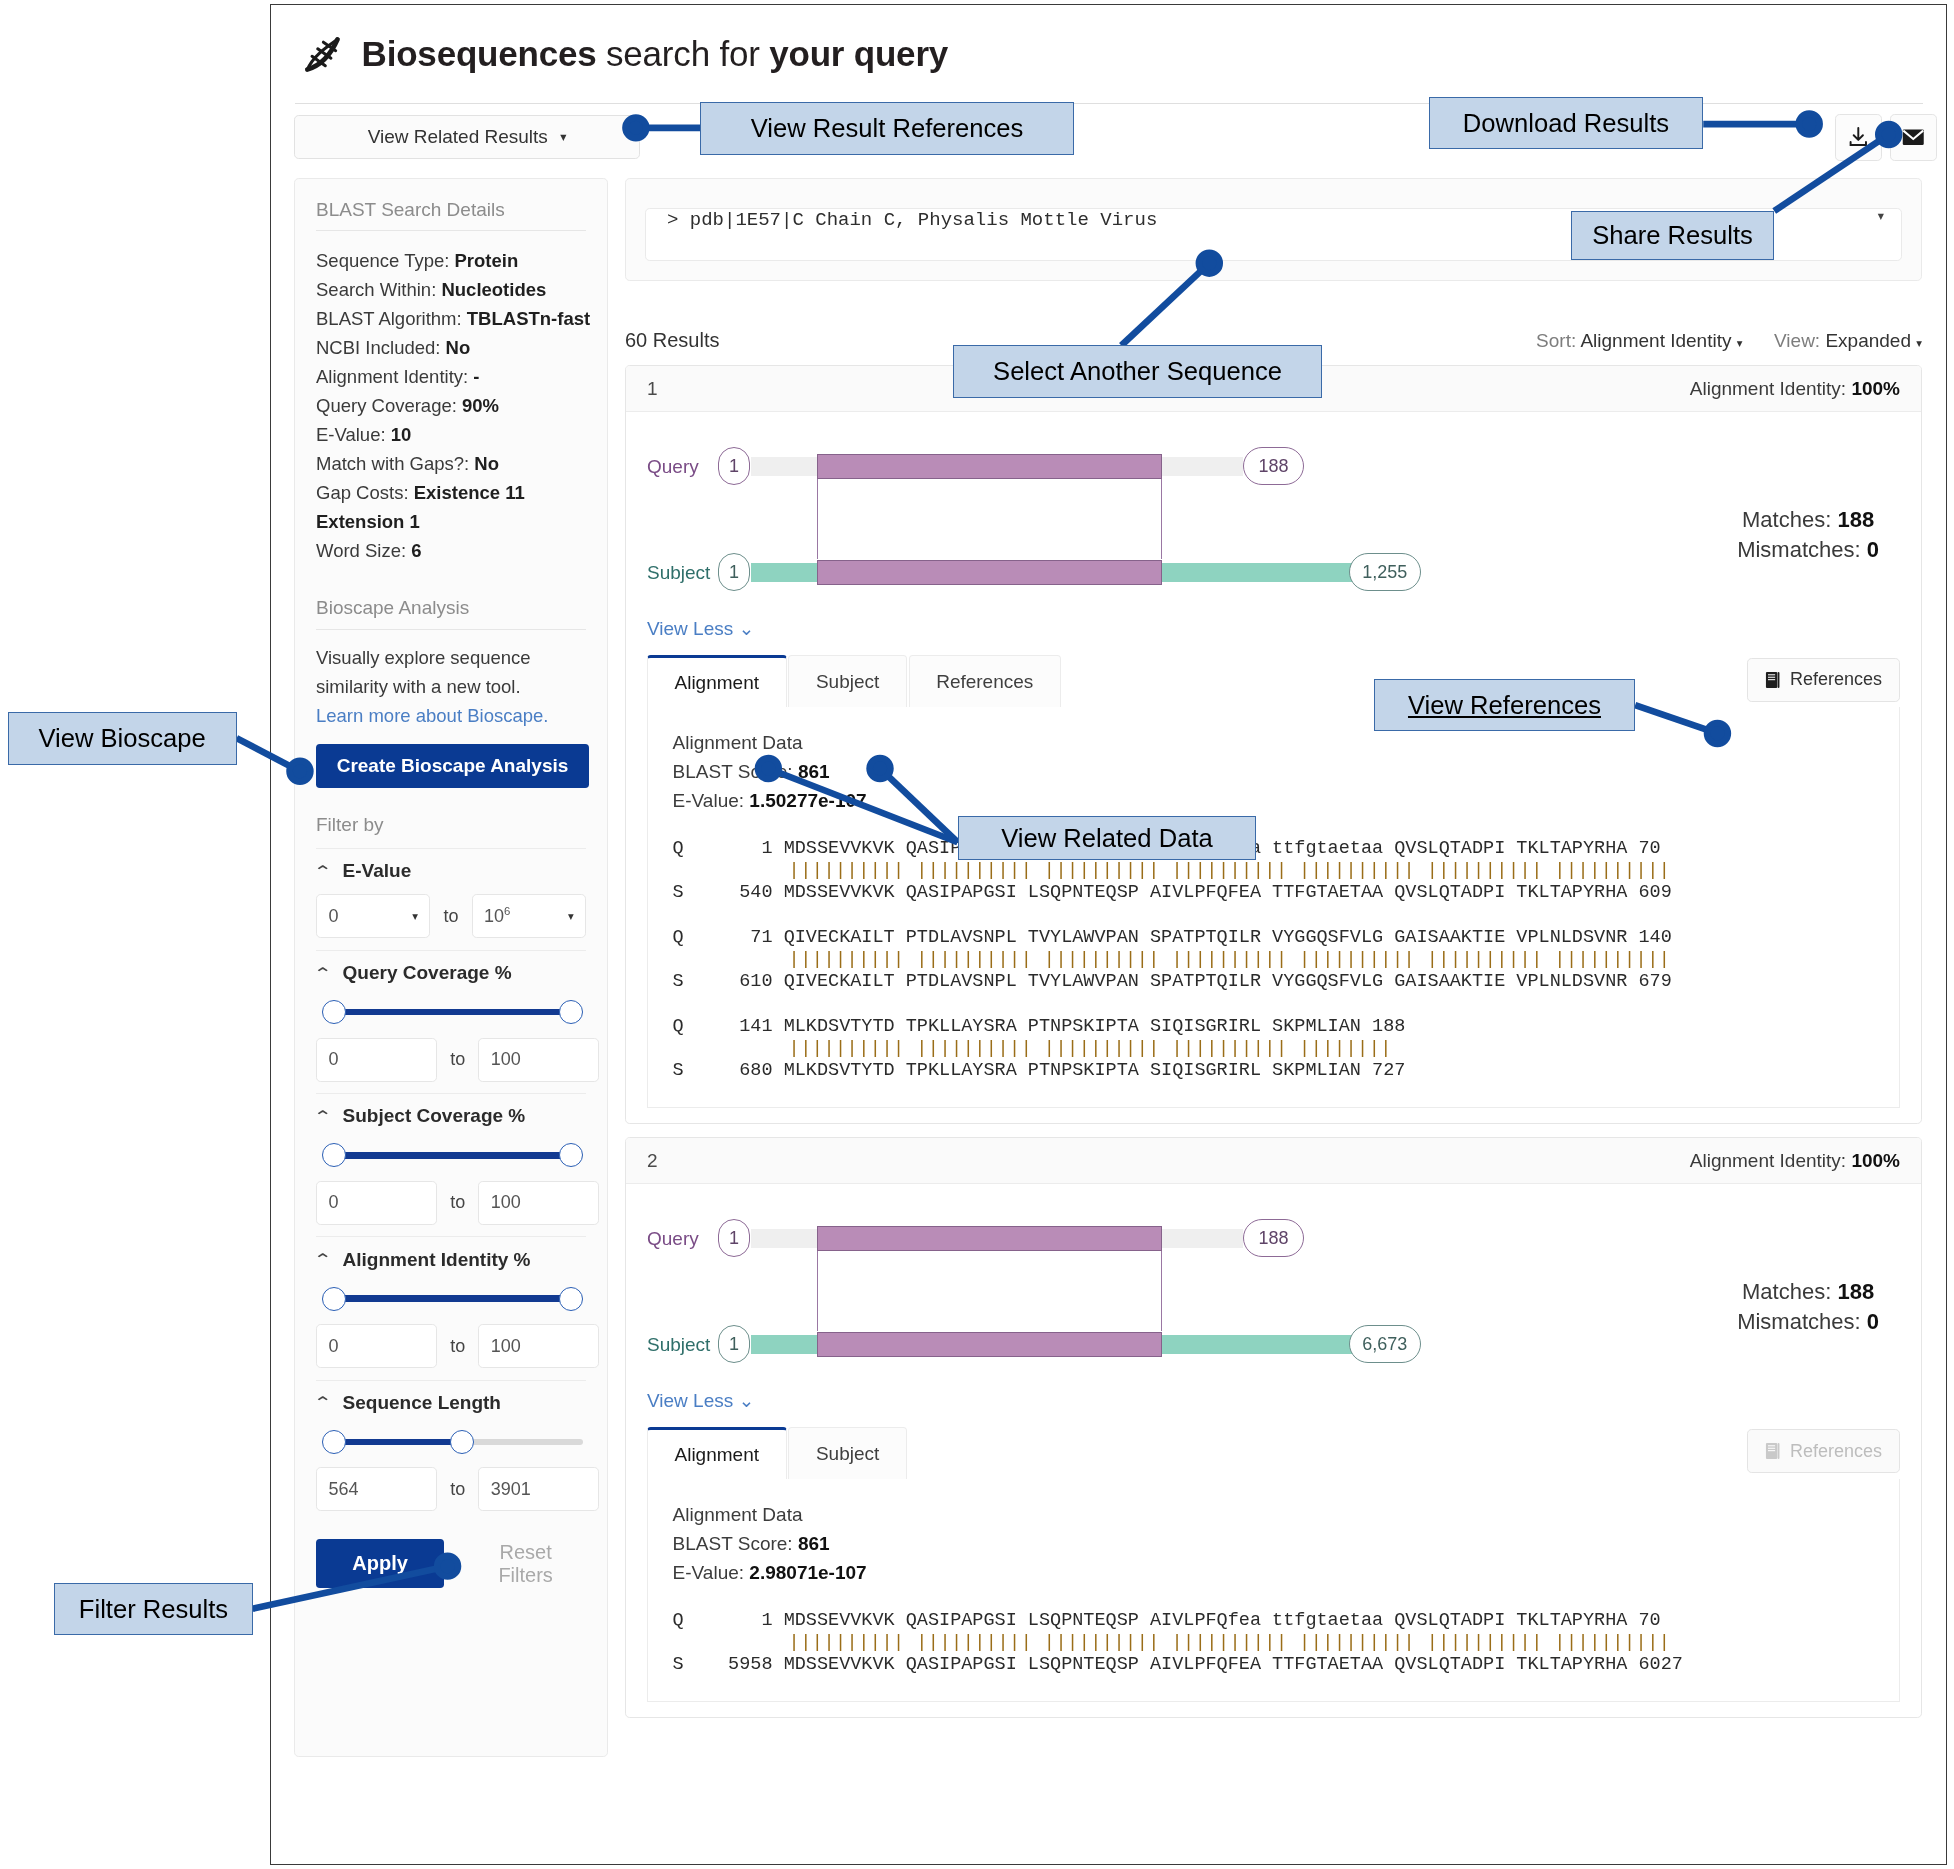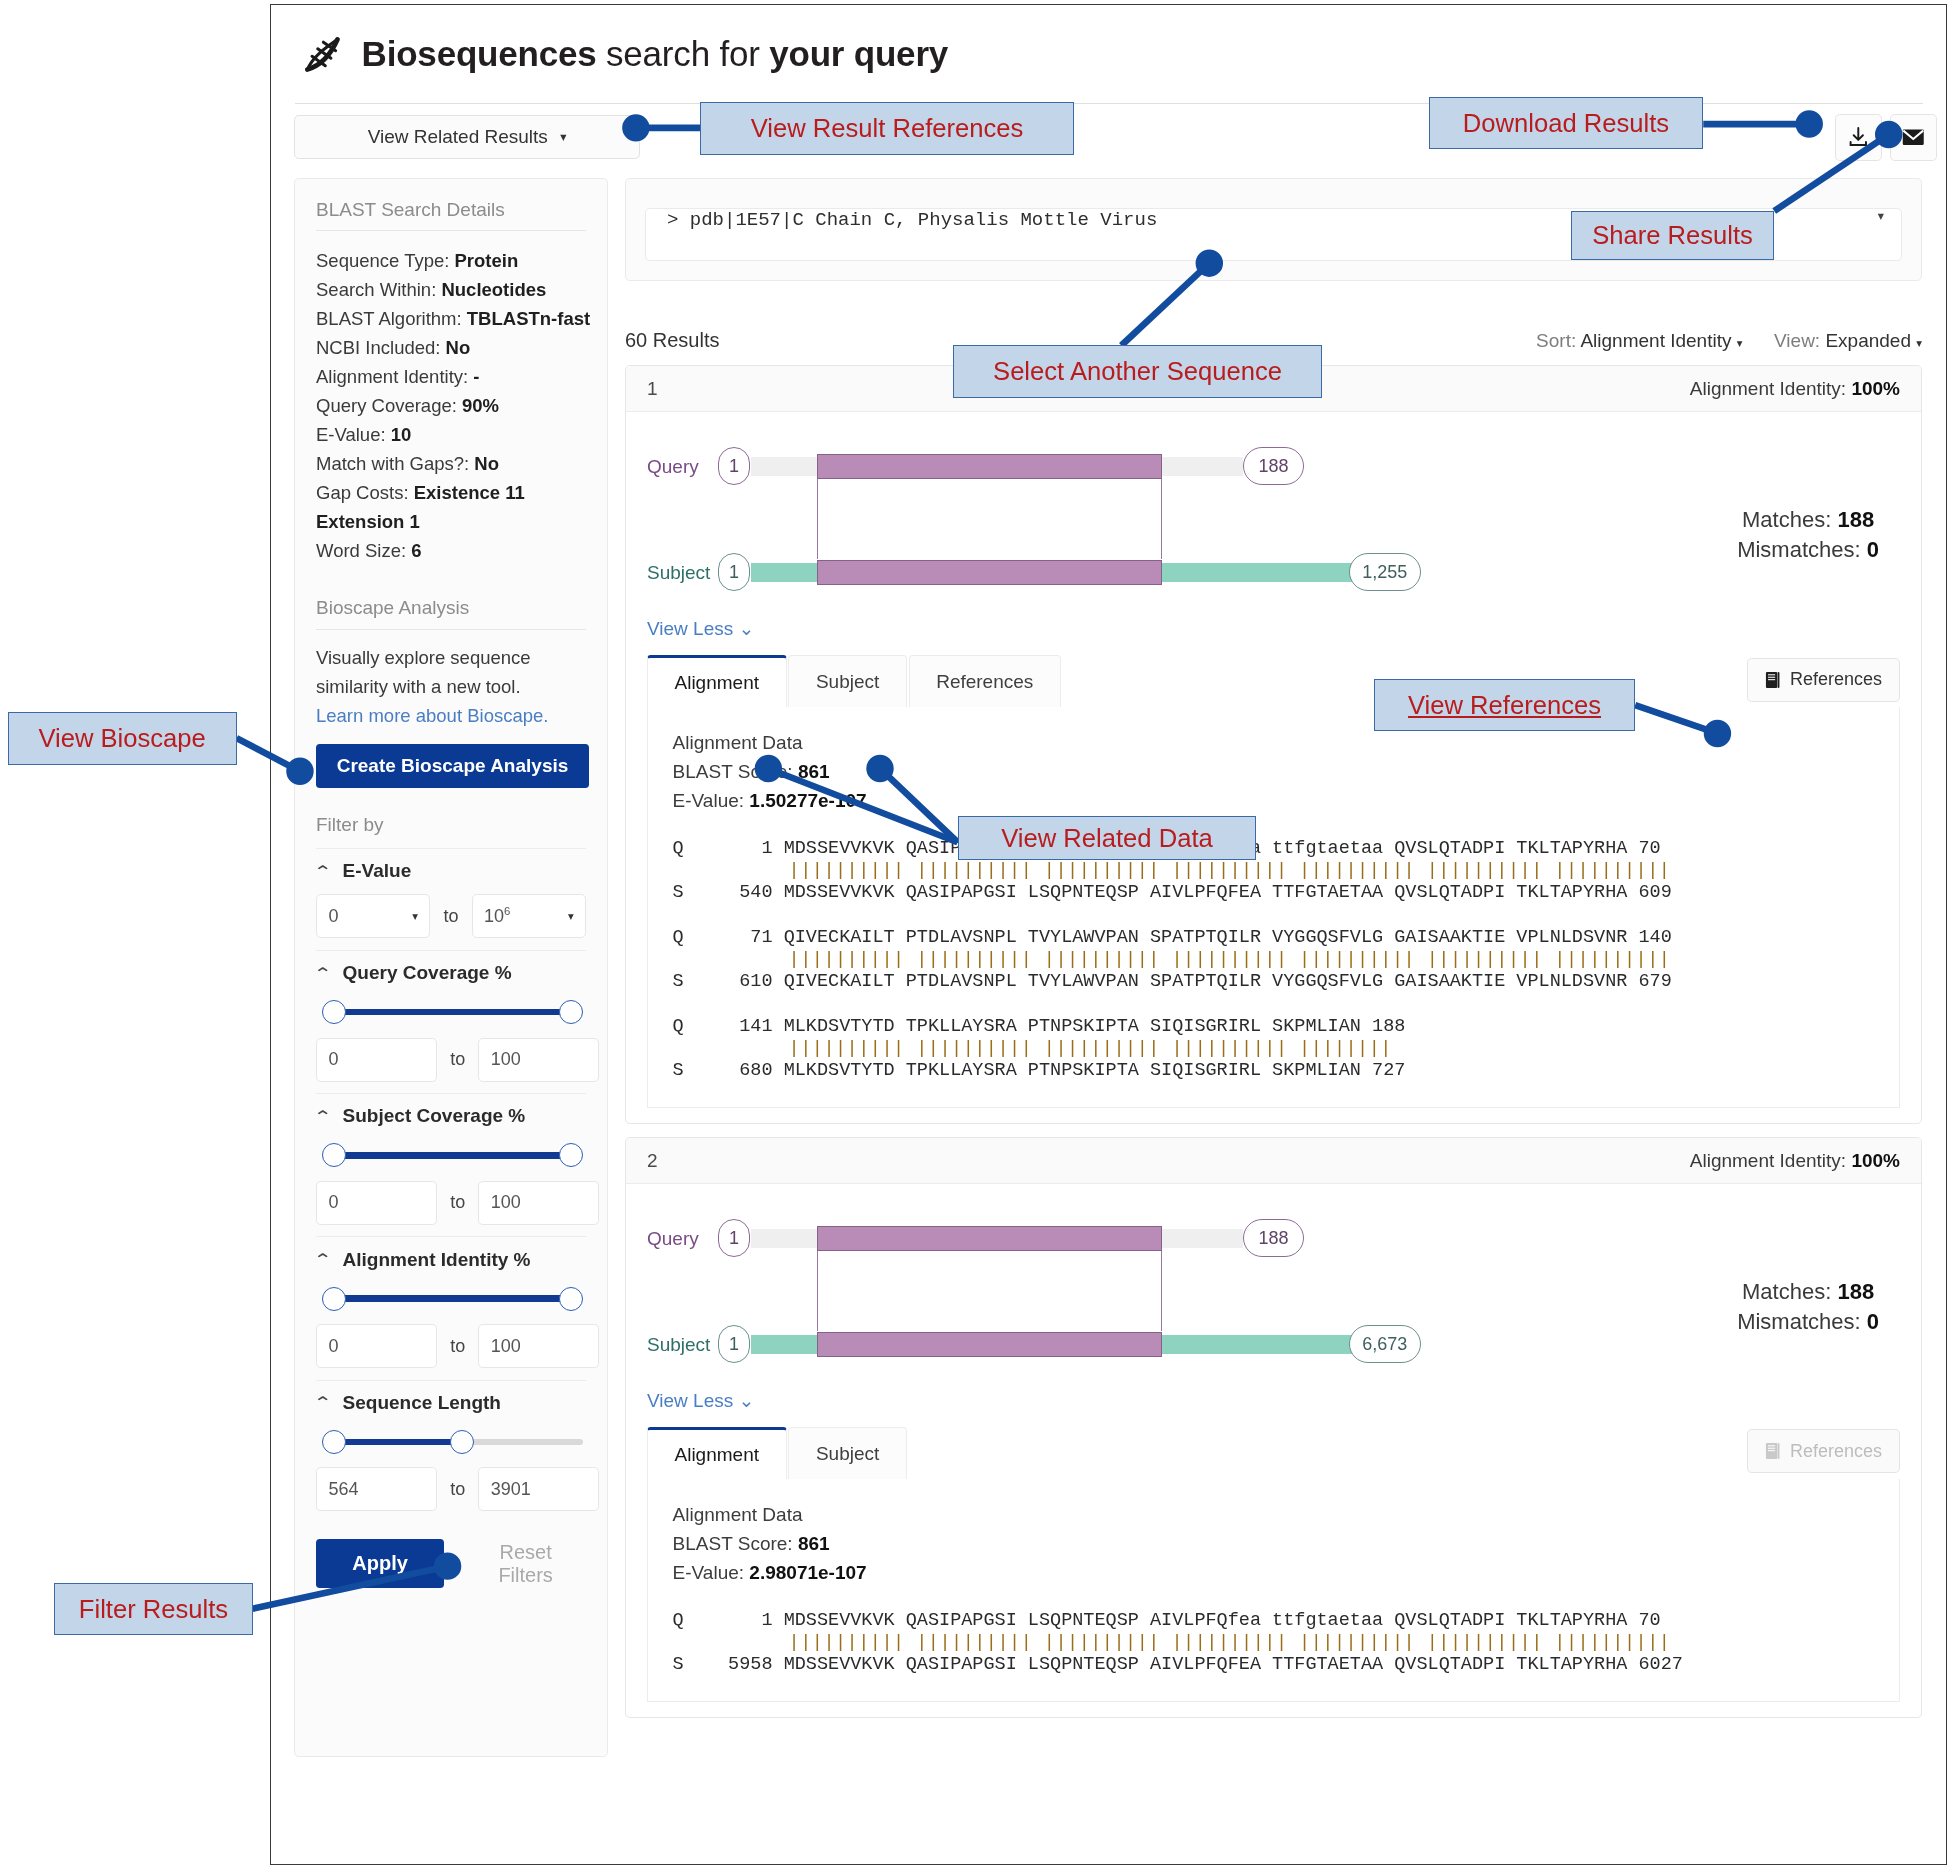--- a/index.html
+++ b/index.html
@@ -197,21 +197,21 @@
     font-family: "Liberation Mono", monospace;
     font-size: 18.5px; color: #2b2b2b; line-height: 22px;
     margin: 23px 0 0 0; white-space: pre;
   }
   .aln-pre .bars { color: #9a6d18; letter-spacing: 0.5px; }
 
   
   .callout {
     position: absolute;
     background: #c3d5e9; border: 1.5px solid #3a6aa8;
-    color: #b91c1c; font-size: 25.6px; font-family: "Liberation Sans", sans-serif;
+    color: #000000; font-size: 25.6px; font-family: "Liberation Sans", sans-serif;
     display: flex; align-items: center; justify-content: center;
     white-space: nowrap; z-index: 40;
   }
   #anno-svg { position: absolute; left: 0; top: 0; width: 1954px; height: 1870px; z-index: 35; pointer-events: none; }
 </style>
 </head>
 <body>
 
 <div id="app-frame">
 

